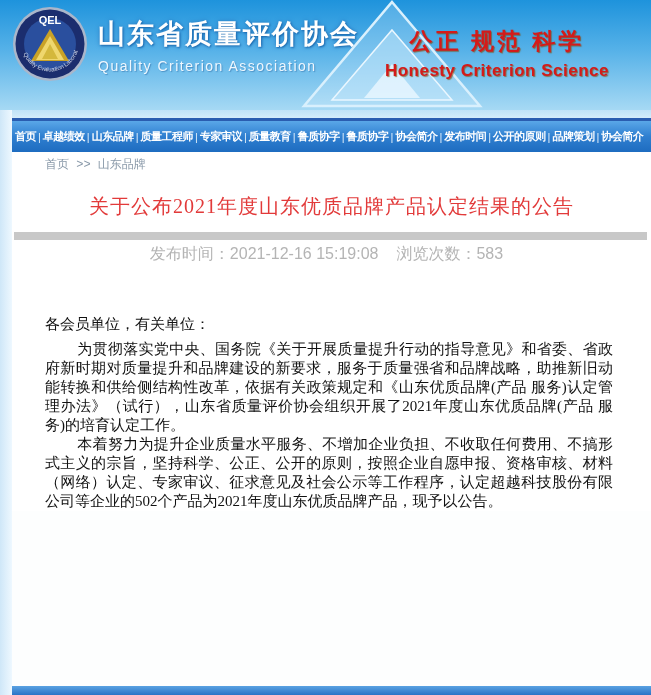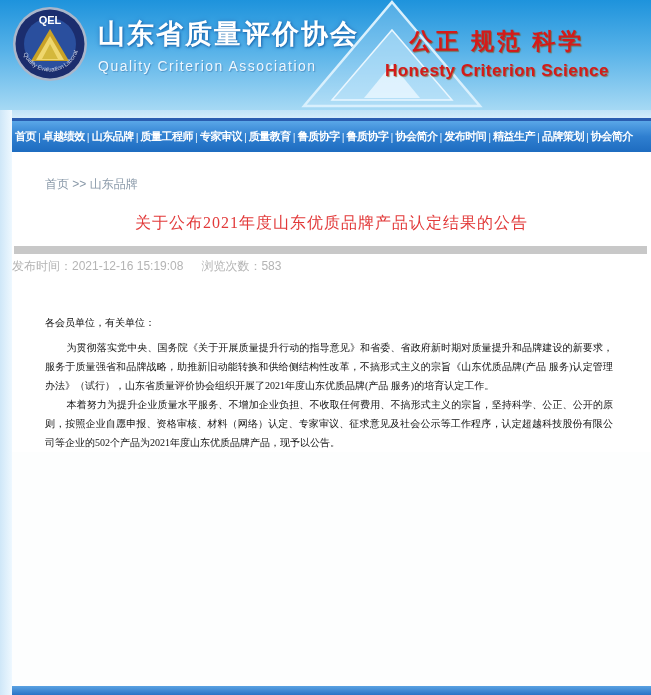--- a/index.html
+++ b/index.html
@@ -98,58 +98,58 @@
   }
   .nav-sep { color: #dcecfa; font-size: 11px; padding: 0 1px; }
   
   .content {
     position: relative;
     margin-left: 12px;
     background: #ffffff;
     font-family: "Liberation Serif", serif;
   }
   .breadcrumb {
-    font-family: Liberation Sans, sans-serif;
+    font-family: Liberation Mono, monospace;
     font-size: 12px;
     color: #8898a8;
-    padding: 24px 0 6px 33px;
+    padding: 4px 0 6px 33px;
   }
   .breadcrumb .crumb { cursor: pointer; }
   .article-title {
     margin-top: 14px;
     text-align: center;
-    font-size: 16px;
+    font-size: 20px;
     font-weight: 400;
     color: #e23a3a;
     letter-spacing: 1px;
   }
   .divider-bar {
     height: 8px;
     background: #c8c8c8;
     margin: 12px 4px 0 2px;
   }
   .meta-line {
     font-family: "Liberation Sans", sans-serif;
-    text-align: left;
-    font-size: 12px;
+    text-align: center;
+    font-size: 16px;
     color: #b4b4b4;
     padding: 4px 10px 0 0;
   }
   .meta-line .meta-gap { display: inline-block; width: 18px; }
   .doc-number {
     margin-top: 28px;
     text-align: center;
     font-size: 15px;
     letter-spacing: 1px;
     color: #1a1a1a;
   }
   .body-text {
-    margin-top: 38px;
+    margin-top: 50px;
     padding: 0 38px 0 33px;
-    font-size: 10px;
+    font-size: 15px;
     line-height: 19px;
     color: #111111;
   }
   .salutation { margin-bottom: 6px; }
   .para { text-indent: 2.15em; text-align: justify; }
   .attachment { margin-top: 42px; text-indent: 2.15em; }
   .footer-bar {
     position: absolute;
     left: 12px; right: 0; bottom: 0;
     height: 9px;
@@ -212,21 +212,21 @@
       <span class="nav-item">质量教育</span>
       <span class="nav-sep">|</span>
       <span class="nav-item">鲁质协字</span>
       <span class="nav-sep">|</span>
       <span class="nav-item">鲁质协字</span>
       <span class="nav-sep">|</span>
       <span class="nav-item">协会简介</span>
       <span class="nav-sep">|</span>
       <span class="nav-item">发布时间</span>
       <span class="nav-sep">|</span>
-      <span class="nav-item">精益生产</span>
+      <span class="nav-item">公开的原则</span>
       <span class="nav-sep">|</span>
       <span class="nav-item">品牌策划</span>
       <span class="nav-sep">|</span>
       <span class="nav-item">协会简介</span>
     </nav>
 
   <div class="content">
 
     <div class="breadcrumb">
       <span class="crumb">首页</span><span> &gt;&gt; </span><span class="crumb">山东品牌</span>
@@ -237,21 +237,21 @@
     <div class="divider-bar"></div>
 
     <div class="meta-line">
       <span>发布时间：</span><span>2021-12-16 15:19:08</span><span class="meta-gap"></span><span>浏览次数：</span><span>583</span>
     </div>
 
 
     <div class="body-text">
       <p class="salutation">各会员单位，有关单位：</p>
       <div id="paragraphs">
-          <p class="para">为贯彻落实党中央、国务院《关于开展质量提升行动的指导意见》和省委、省政府新时期对质量提升和品牌建设的新要求，服务于质量强省和品牌战略，助推新旧动能转换和供给侧结构性改革，不搞形式主义的宗旨《山东优质品牌(产品 服务)认定管理办法》（试行），山东省质量评价协会组织开展了2021年度山东优质品牌(产品 服务)的培育认定工作。</p>
+          <p class="para">为贯彻落实党中央、国务院《关于开展质量提升行动的指导意见》和省委、省政府新时期对质量提升和品牌建设的新要求，服务于质量强省和品牌战略，助推新旧动能转换和供给侧结构性改革，依据有关政策规定和《山东优质品牌(产品 服务)认定管理办法》（试行），山东省质量评价协会组织开展了2021年度山东优质品牌(产品 服务)的培育认定工作。</p>
           <p class="para">本着努力为提升企业质量水平服务、不增加企业负担、不收取任何费用、不搞形式主义的宗旨，坚持科学、公正、公开的原则，按照企业自愿申报、资格审核、材料（网络）认定、专家审议、征求意见及社会公示等工作程序，认定超越科技股份有限公司等企业的502个产品为2021年度山东优质品牌产品，现予以公告。</p>
         </div>
 
     </div>
   </div>
 
   <div class="footer-bar"></div>
 </div>
 
 </body></html>

